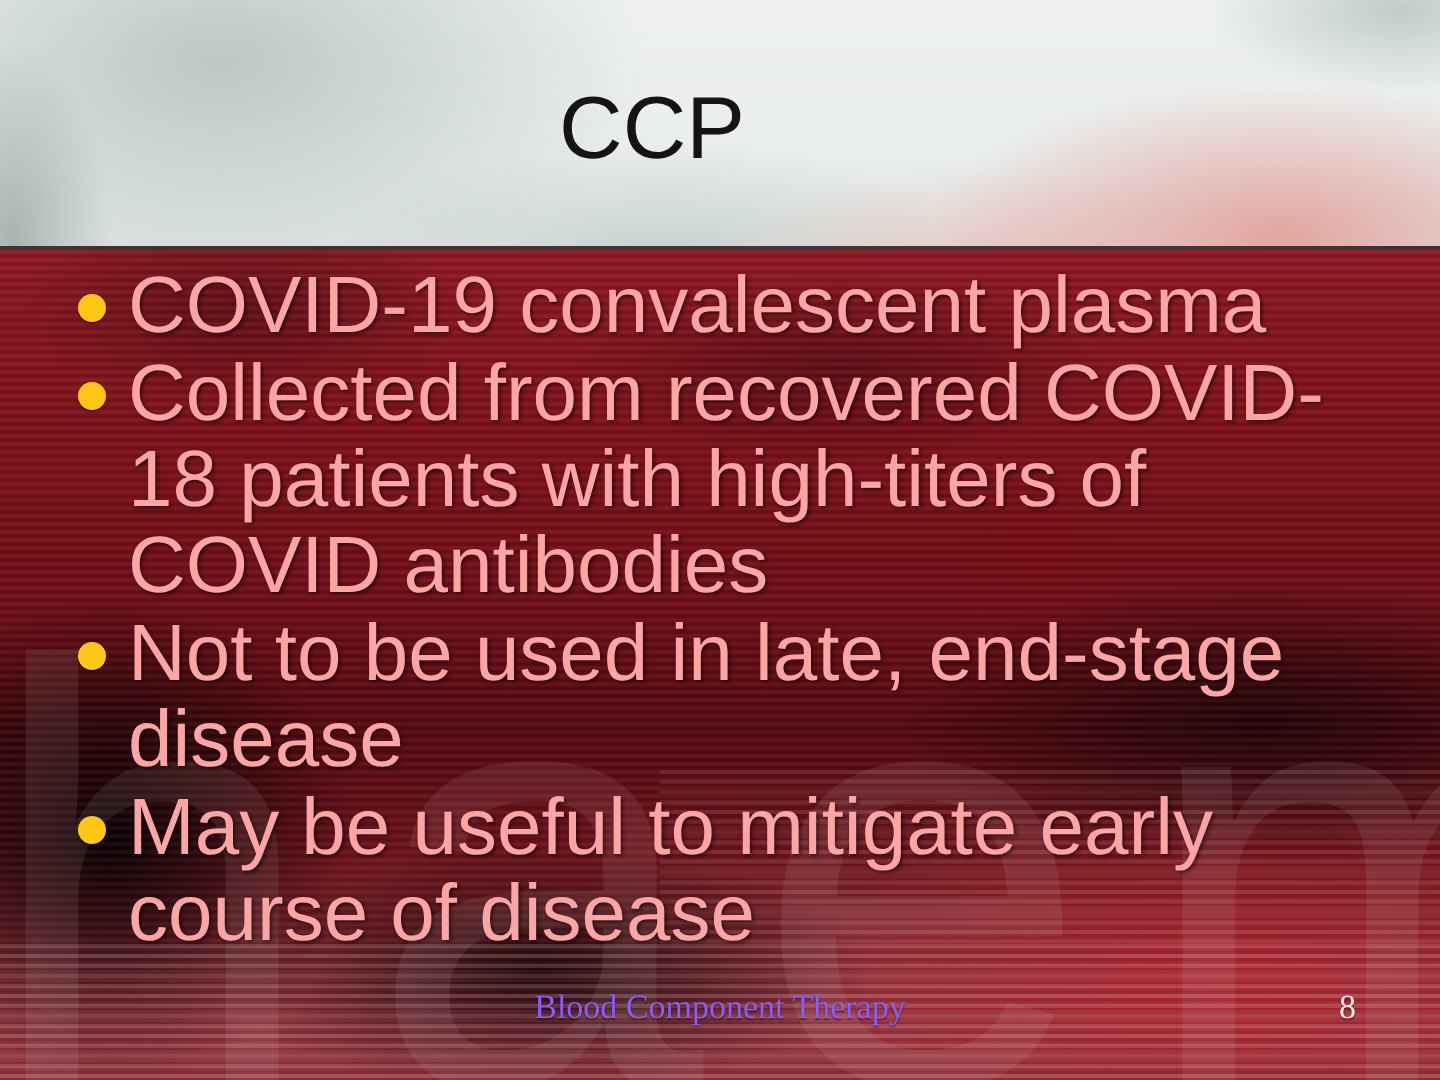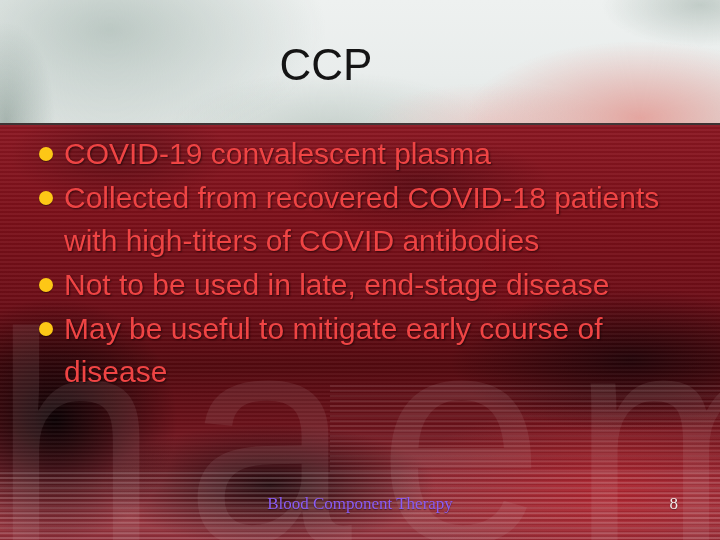--- a/index.html
+++ b/index.html
@@ -67,22 +67,22 @@
 
   
   .bullets {
     position: absolute; left: 36px; top: 132px; width: 668px;
     list-style: none; margin: 0; padding: 0;
   }
   .bullets li {
     position: relative;
     padding-left: 28px;
     margin-bottom: 1px;
-    font-size: 30px; line-height: 43px;
-    color: #ef4444;
+    font-size: 40px; line-height: 43px;
+    color: #fca5a5;
     text-shadow: 1px 1px 2px rgba(0,0,0,0.55);
   }
   .bullets .dot {
     position: absolute; left: 3px; top: 15px;
     width: 14px; height: 14px; border-radius: 50%;
     background: #fdc716;
     box-shadow: 0 1px 1px rgba(0,0,0,0.4);
   }
 
   

